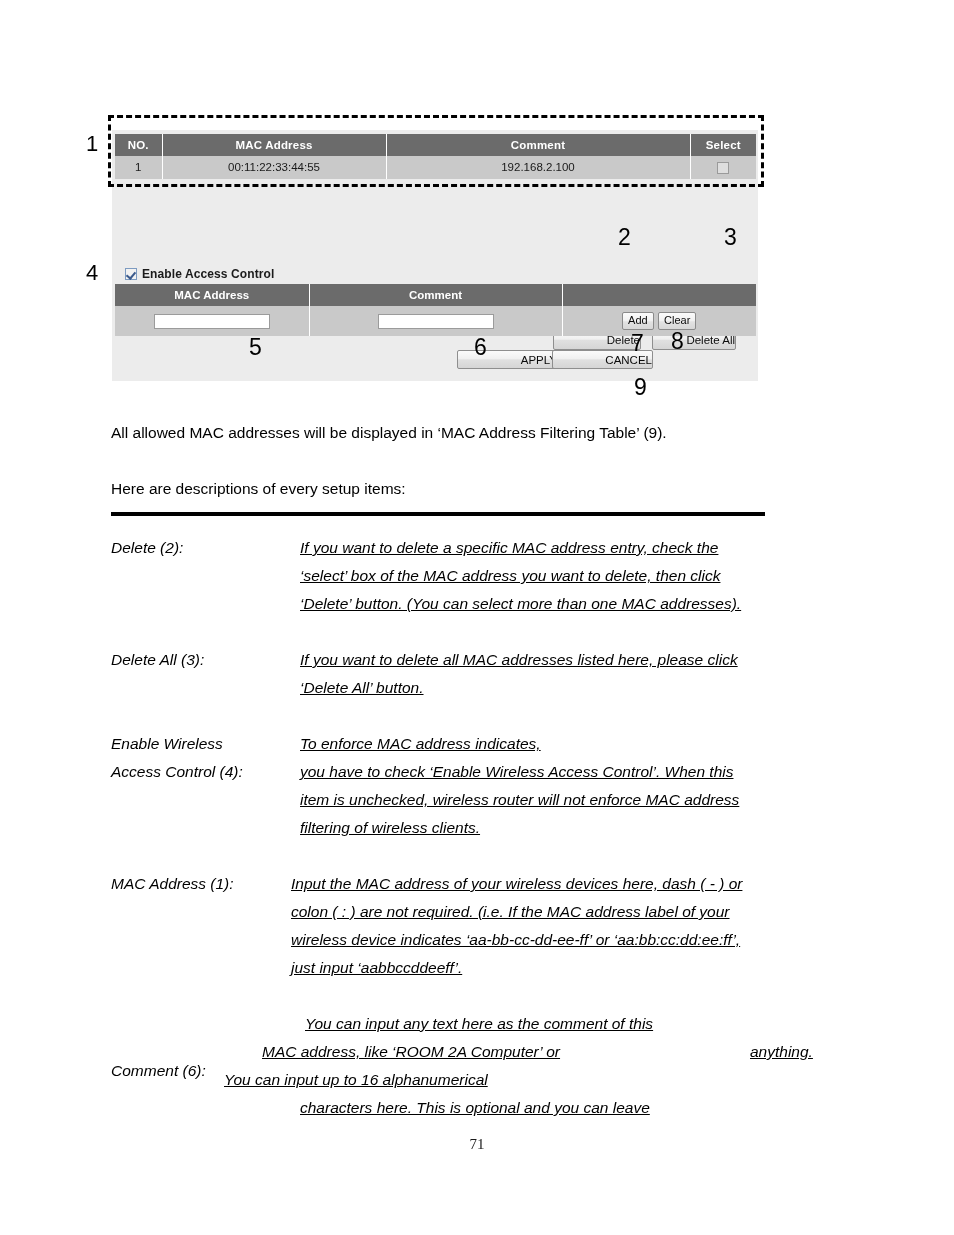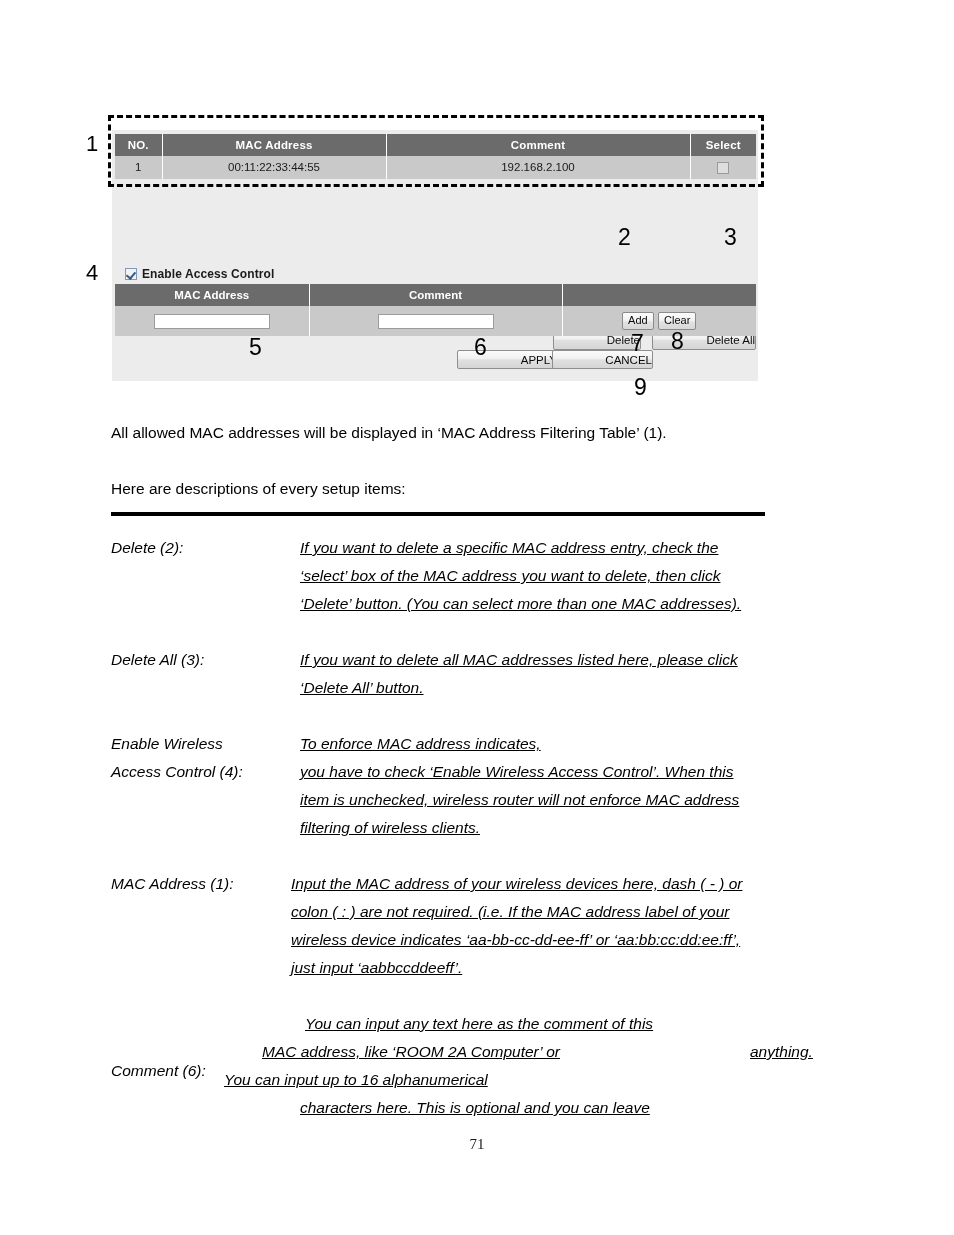--- a/index.html
+++ b/index.html
@@ -141,21 +141,21 @@
     position: absolute;
     left: 441px;
     top: 200px;
     width: 88px;
     height: 20px;
   }
   #btn-delete-all {
     position: absolute;
     left: 540px;
     top: 200px;
-    width: 104px;
+    width: 84px;
     height: 20px;
   }
 
   
   #enable-row {
     position: absolute;
     left: 13px;
     top: 137px;
     display: flex;
     align-items: center;
@@ -361,21 +361,21 @@
   <div class="callout" id="callout-2">2</div>
   <div class="callout" id="callout-3">3</div>
   <div class="callout" id="callout-4">4</div>
   <div class="callout" id="callout-5">5</div>
   <div class="callout" id="callout-6">6</div>
   <div class="callout" id="callout-7">7</div>
   <div class="callout" id="callout-8">8</div>
   <div class="callout" id="callout-9">9</div>
 </div>
 
-<div class="body-text" id="para-1">All allowed MAC addresses will be displayed in ‘MAC Address Filtering Table’ (1).</div>
+<div class="body-text" id="para-1">All allowed MAC addresses will be displayed in ‘MAC Address Filtering Table’ (9).</div>
 <div class="body-text" id="para-2">Here are descriptions of every setup items:</div>
 <div id="rule"></div>
 
 <div class="desc-row desc-term" style="top:539px">Delete (2):</div>
 <div class="desc-row desc-def" style="left:300px;top:539px">If you want to delete a specific MAC address entry, check the</div>
 <div class="desc-row desc-def" style="left:300px;top:567px">‘select’ box of the MAC address you want to delete, then click</div>
 <div class="desc-row desc-def" style="left:300px;top:595px">‘Delete’ button. (You can select more than one MAC addresses).</div>
 
 <div class="desc-row desc-term" style="top:651px">Delete All (3):</div>
 <div class="desc-row desc-def" style="left:300px;top:651px">If you want to delete all MAC addresses listed here, please click</div>

